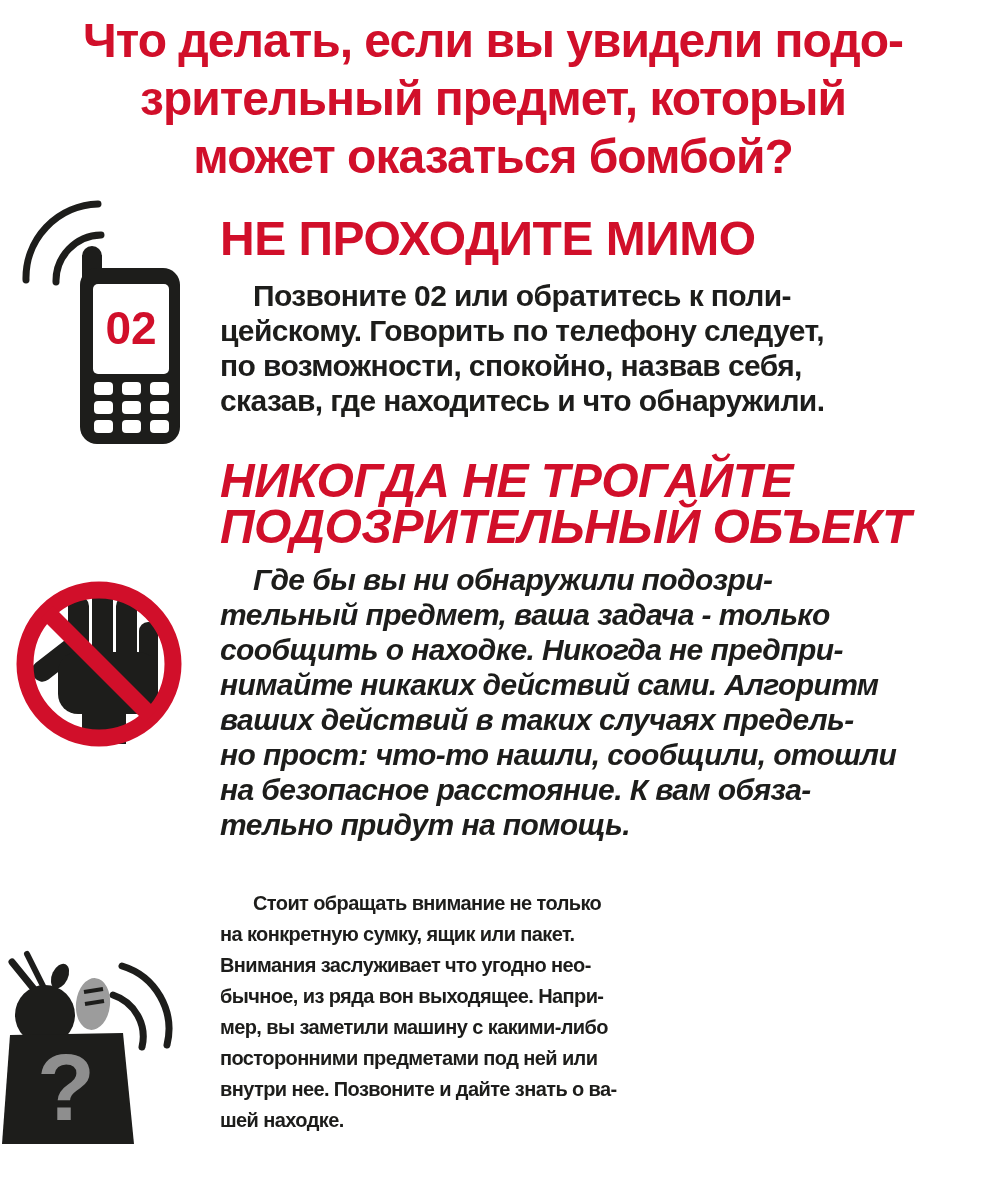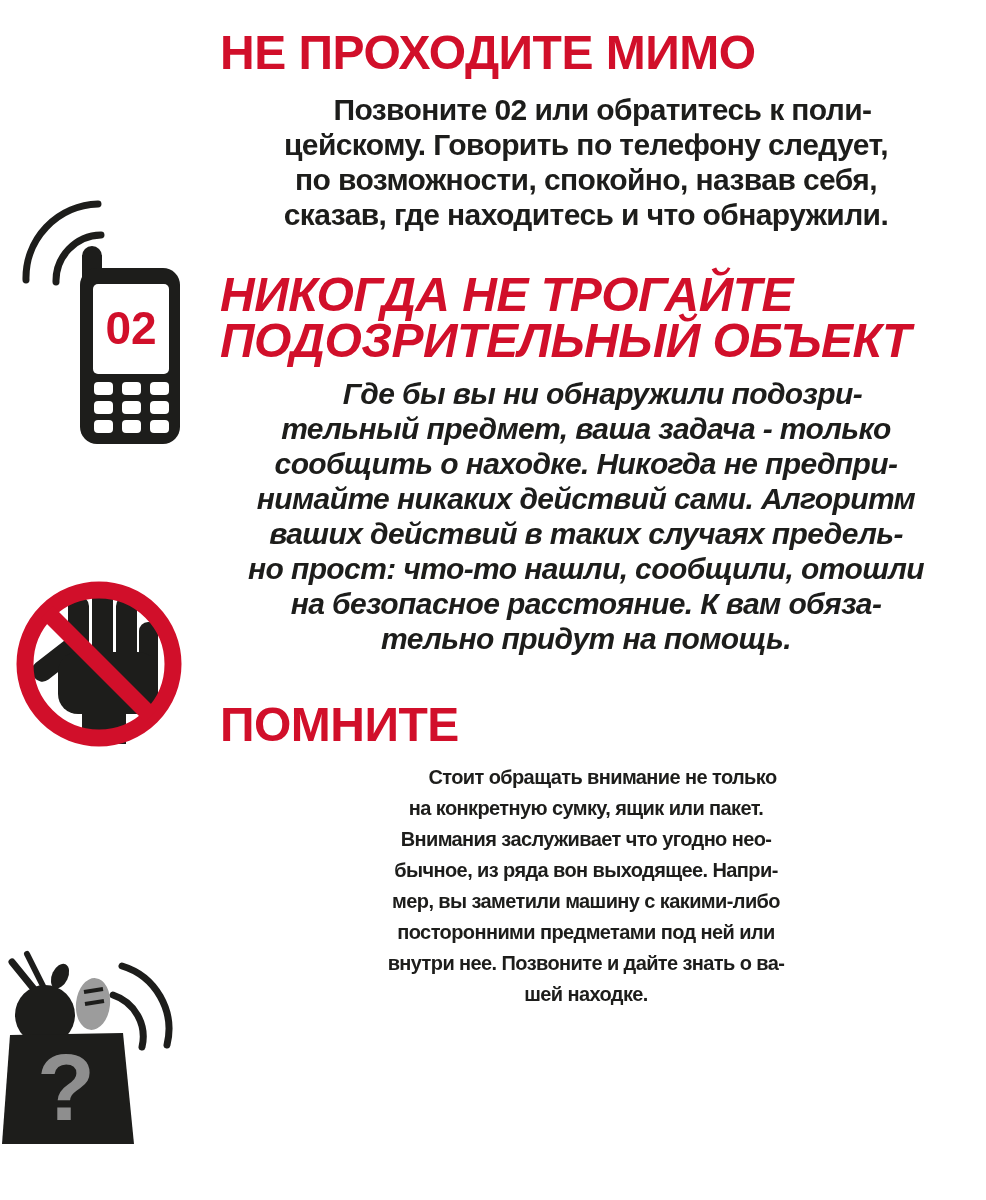--- a/index.html
+++ b/index.html
@@ -42,39 +42,41 @@
     white-space:pre-line;
   }
   .sec p{
     margin:0;
     font-size:30px;
     line-height:35px;
     letter-spacing:-0.6px;
     white-space:pre-line;
     text-indent:33px;
     color:var(--ink);
-    text-align:center;
   }
   .sec-1{margin-top:30px;}
   .sec-1 p{margin-top:16px;}
   .sec-2{margin-top:40px;font-style:italic;}
   .sec-2 p{margin-top:12px;}
   .sec-3{margin-top:46px;}
   .sec-3 p{margin-top:14px;font-size:20px;line-height:31px;}
   .icon{position:absolute;}
   .icon-phone{left:10px;top:196px;}
   .icon-hand{left:8px;top:568px;}
   .icon-bag{left:0px;top:948px;}
   .svg-num{font-family:"Liberation Sans",sans-serif;font-weight:700;}
 </style>
 </head>
 <body>
 
 <div class="poster">
 
+  <h1 class="title">Что делать, если вы увидели подо-
+зрительный предмет, который
+может оказаться бомбой?</h1>
 
   <div class="icon icon-phone">
     <svg width="190" height="248" viewBox="0 0 190 248">
       <path d="M16,84 A74,74 0 0 1 88,8" fill="none" stroke="#1d1d1b" stroke-width="7" stroke-linecap="round"></path>
       <path d="M46,86 A46,46 0 0 1 91,39" fill="none" stroke="#1d1d1b" stroke-width="7" stroke-linecap="round"></path>
       <rect x="72" y="50" width="20" height="48" rx="10" fill="#1d1d1b"></rect>
       <rect x="70" y="72" width="100" height="176" rx="17" fill="#1d1d1b"></rect>
       <rect x="83" y="88" width="76" height="90" rx="5" fill="#ffffff"></rect>
       <text class="svg-num" x="121" y="148" text-anchor="middle" font-size="46" fill="#d10f2a">02</text>
       <g fill="#ffffff">
@@ -142,21 +144,20 @@
 тельный предмет, ваша задача - только
 сообщить о находке. Никогда не предпри-
 нимайте никаких действий сами. Алгоритм
 ваших действий в таких случаях предель-
 но прост: что-то нашли, сообщили, отошли
 на безопасное расстояние. К вам обяза-
 тельно придут на помощь.</p>
     </section>
 
     <section class="sec sec-3">
-      <h2>ПОМНИТЕ</h2>
       <p>Стоит обращать внимание не только
 на конкретную сумку, ящик или пакет.
 Внимания заслуживает что угодно нео-
 бычное, из ряда вон выходящее. Напри-
 мер, вы заметили машину с какими-либо
 посторонними предметами под ней или
 внутри нее. Позвоните и дайте знать о ва-
 шей находке.</p>
     </section>
 

